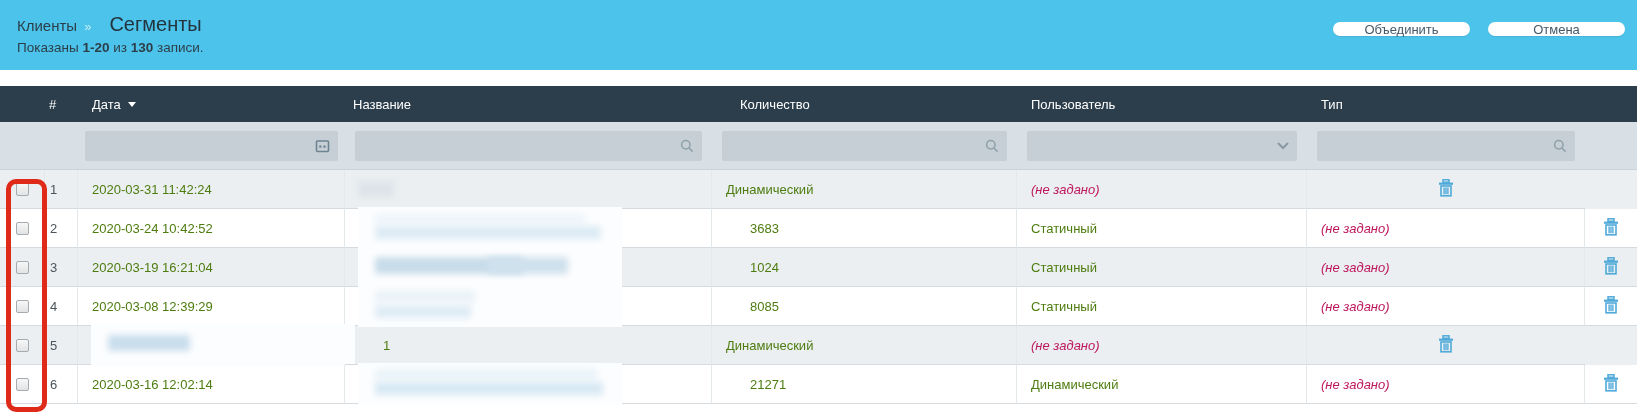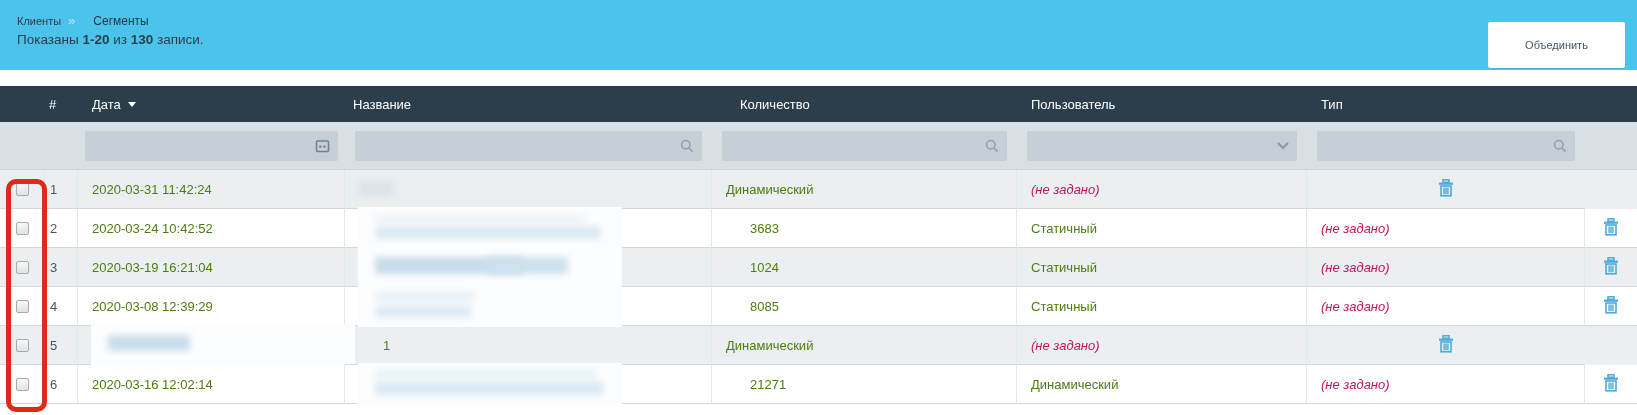--- a/index.html
+++ b/index.html
@@ -11,30 +11,30 @@
     overflow:hidden;
   }
 
   
   .topbar {
     height:70px; background:#4cc3ea;
     display:flex; justify-content:space-between; align-items:flex-start;
   }
   .topbar-left { padding:13px 0 0 17px; }
   .crumb-line { display:flex; align-items:baseline; }
-  .crumb-parent { font-size:11px; color:#2c3e49; cursor:pointer; }
+  .crumb-parent { font-size:15px; color:#2c3e49; cursor:pointer; }
   .crumb-sep { font-size:13px; color:#c3ecf8; margin:0 10px 0 7px; }
-  .crumb-current { font-size:12px; color:#24343f; margin-left:8px; }
+  .crumb-current { font-size:20px; color:#24343f; margin-left:8px; }
   .summary { font-size:13.5px; color:#2c3e49; margin-top:4px;text-align:right; }
   .summary b { font-weight:bold; }
   .topbar-buttons { display:flex; gap:18px; padding:22px 12px 0 0; }
   .btn {
-    width:137px; height:46px; background:#ffffff; border:none; border-radius:2px;
+    width:137px; height:14px; background:#ffffff; border:none; border-radius:14px;
     font-family:"Liberation Sans",sans-serif;
-    font-size:11px; color:#44596a; cursor:pointer; box-shadow:0 1px 1px rgba(0,0,0,.08);
+    font-size:13px; color:#44596a; cursor:pointer; box-shadow:0 1px 1px rgba(0,0,0,.08);
   }
 
   
   .table { margin-top:16px; width:1637px; }
   .grid-row {
     display:grid;
     grid-template-columns:45px 33px 267px 367px 305px 290px 278px 52px;
   }
   .thead { background:#2c3e4b; height:36px; }
   .thead .cell {
@@ -102,20 +102,21 @@
       <span class="crumb-parent">Клиенты</span>
       <span class="crumb-sep">»</span>
       <span class="crumb-current">Сегменты</span>
     </div>
     <div class="summary">
       <span>Показаны </span><b>1-20</b><span> из </span><b>130</b><span> записи.</span>
     </div>
   </div>
   <div class="topbar-buttons">
     <button class="btn">Объединить</button>
+    <button class="btn">Отмена</button>
   </div>
 </div>
 
 <div class="table">
 
   <div class="grid-row thead">
     <div class="cell"></div>
     <div class="cell c-num">#</div>
     <div class="cell">
       <span>Дата</span>

